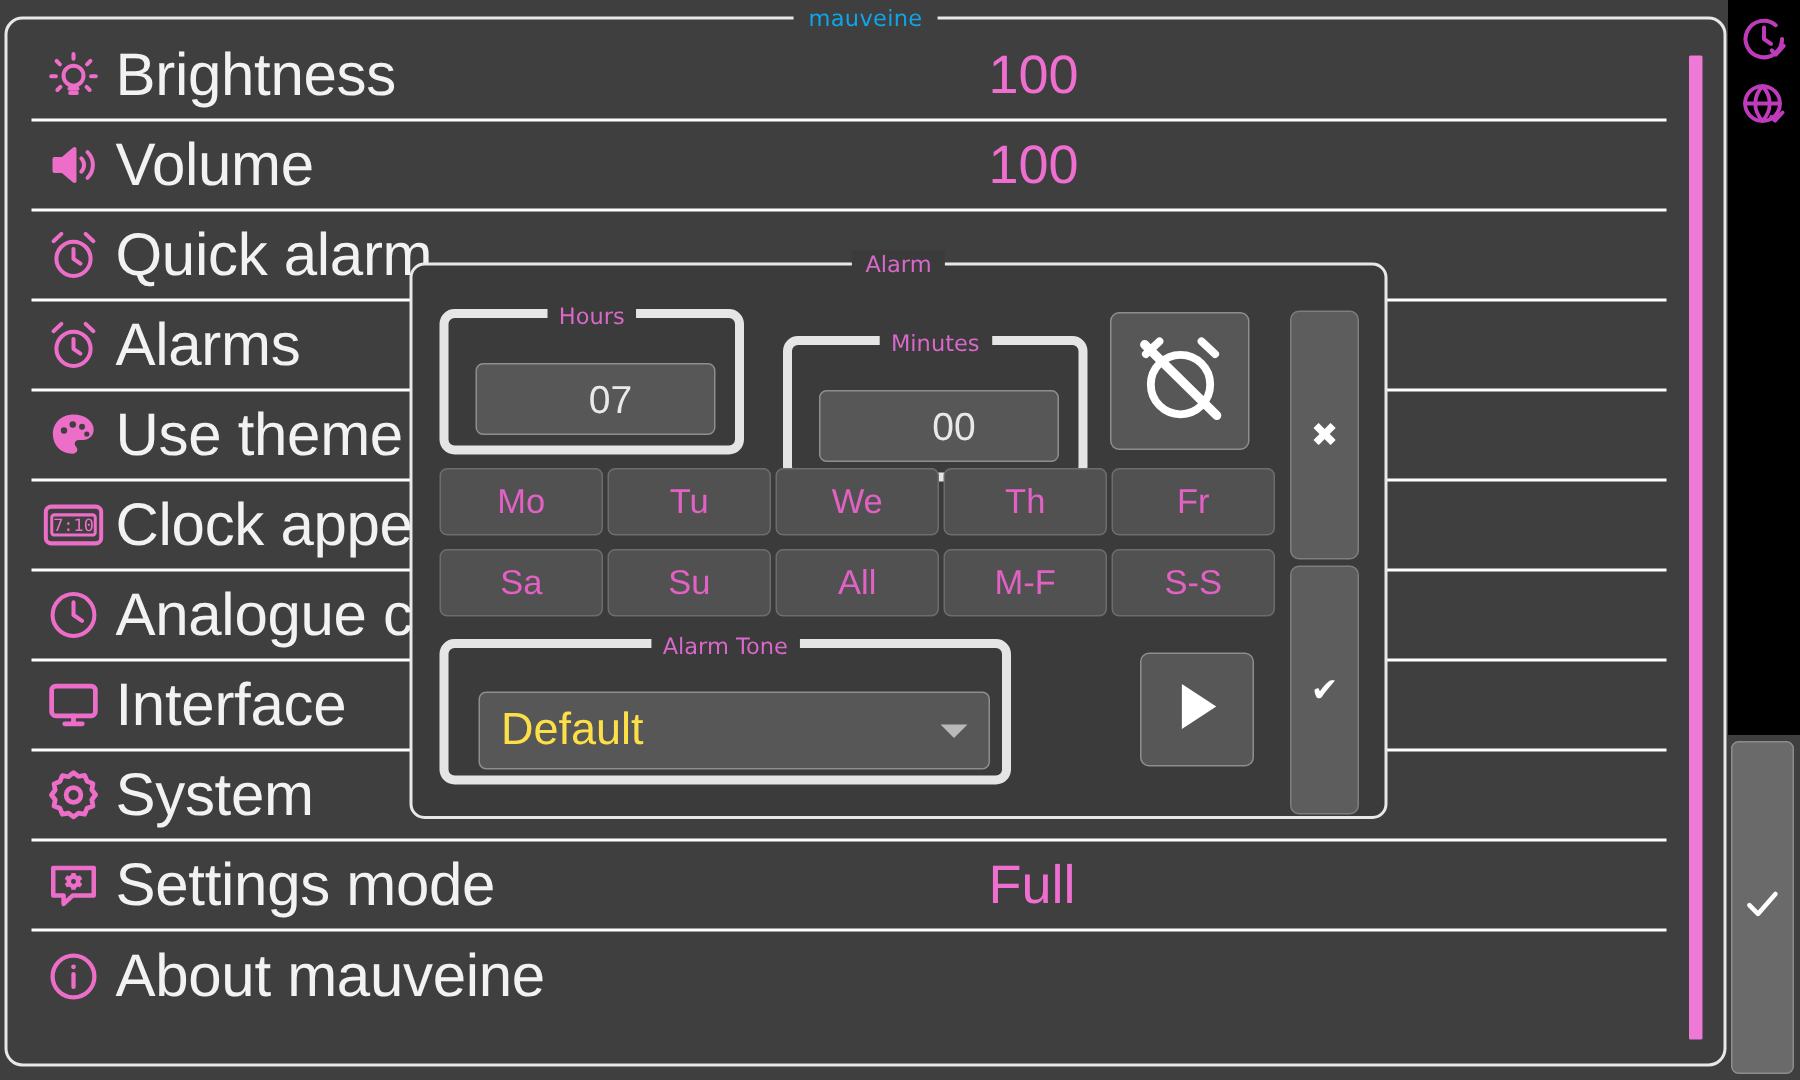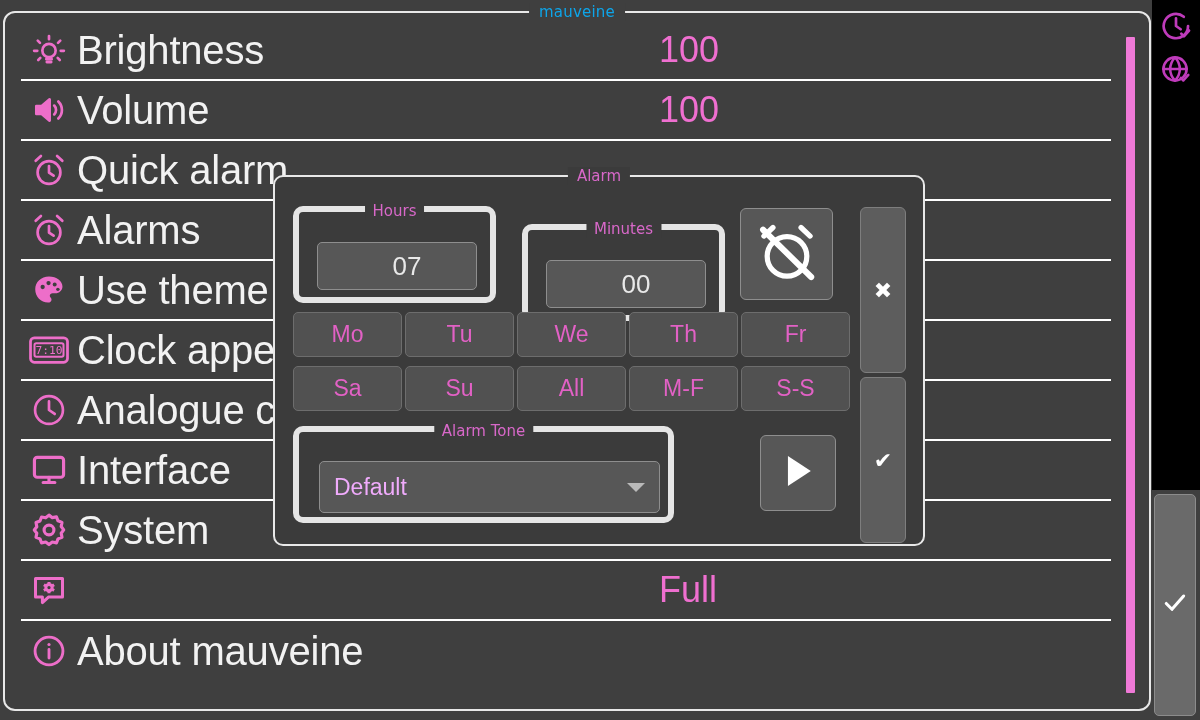--- a/index.html
+++ b/index.html
@@ -271,22 +271,22 @@
     left: 20px;
     top: 29px;
     width: 341px;
     height: 52px;
     background: #575757;
     border: 1px solid #8e8e8e;
     border-radius: 5px;
     display: flex;
     align-items: center;
     box-sizing: border-box;
-    color: #f0abfc;
-    font-size: 23px;
+    color: #fde047;
+    font-size: 30px;
     font-family: "Liberation Sans", sans-serif;
     font-weight: 300;
     padding: 0 14px;
     justify-content: space-between;
   }
   .caret {
     width: 0; height: 0;
     border-left: 9px solid transparent;
     border-right: 9px solid transparent;
     border-top: 9px solid #b9b9b9;
@@ -410,20 +410,21 @@
       </div>
 
       <div class="row">
         <span class="row-icon">
           <svg width="38" height="36" viewBox="0 0 24 24" fill="none" stroke="currentColor" stroke-width="2" stroke-linejoin="round">
             <path d="M3 4.4h18v12.3h-9.4L7.6 20.4v-3.7H3z"></path>
             <circle cx="12" cy="10.4" r="2.1"></circle>
             <path d="M12 6.7v1.1M12 13v1.1M8.6 8.5l1 .6M14.4 11.7l1 .6M8.6 12.3l1-.6M14.4 9.1l1-.6"></path>
           </svg>
         </span>
+        <span class="row-label">Settings mode</span>
         <span class="row-value">Full</span>
       </div>
 
       <div class="row">
         <span class="row-icon">
           <svg width="38" height="38" viewBox="0 0 24 24" fill="none" stroke="currentColor" stroke-width="1.8" stroke-linecap="round">
             <circle cx="12" cy="12" r="8.8"></circle>
             <path d="M12 11v5.4"></path>
             <circle cx="12" cy="7.9" r="1" fill="currentColor" stroke="none"></circle>
           </svg>

